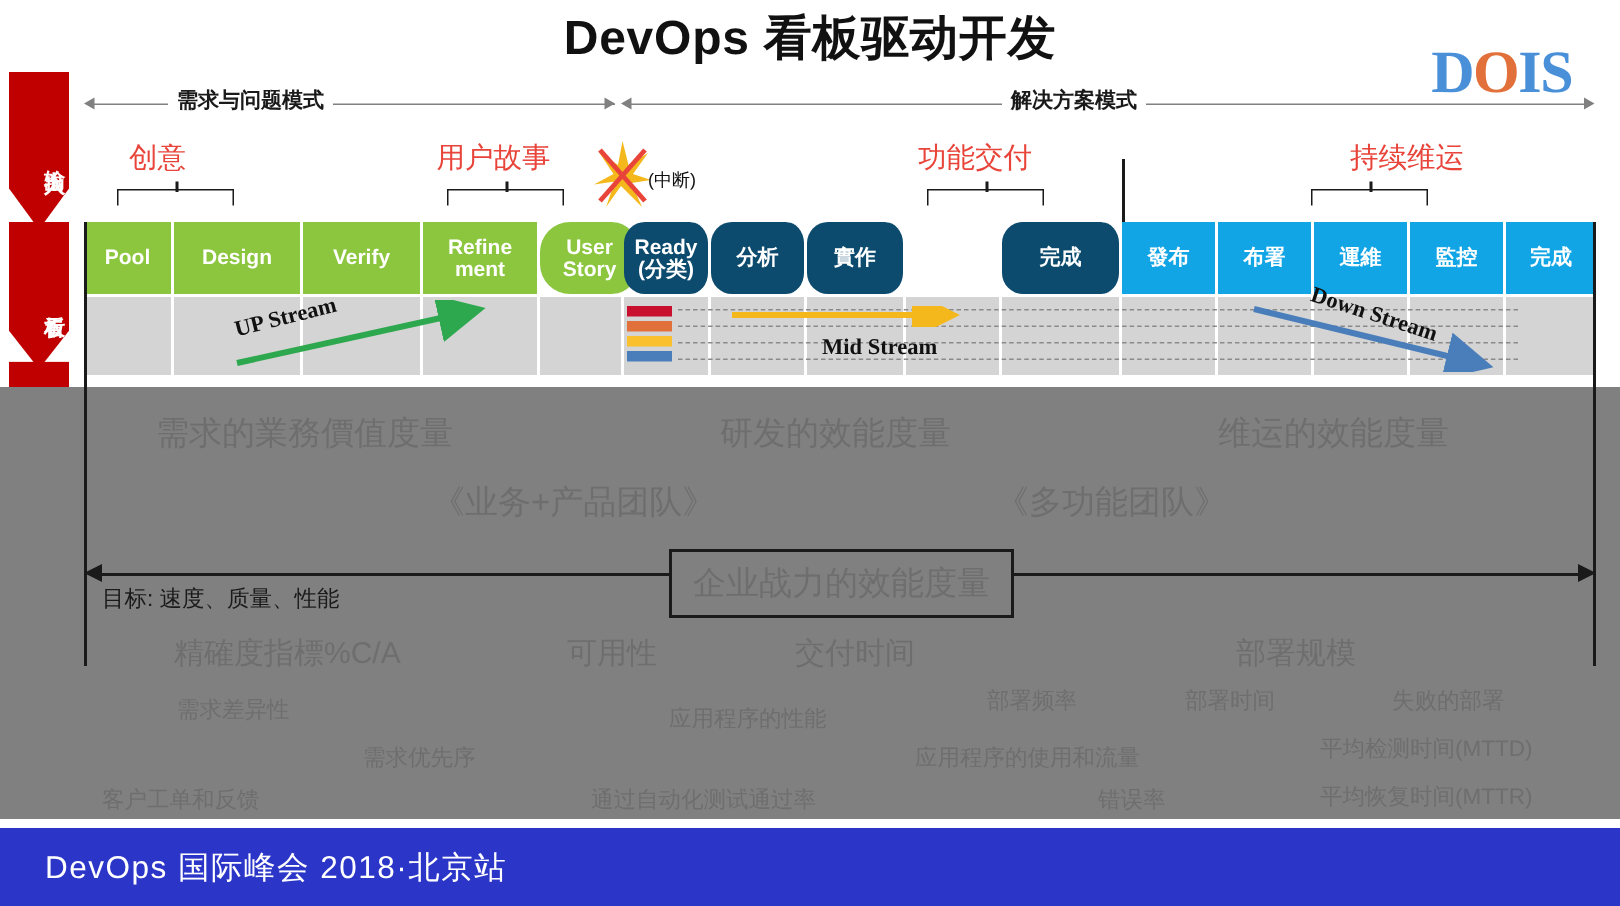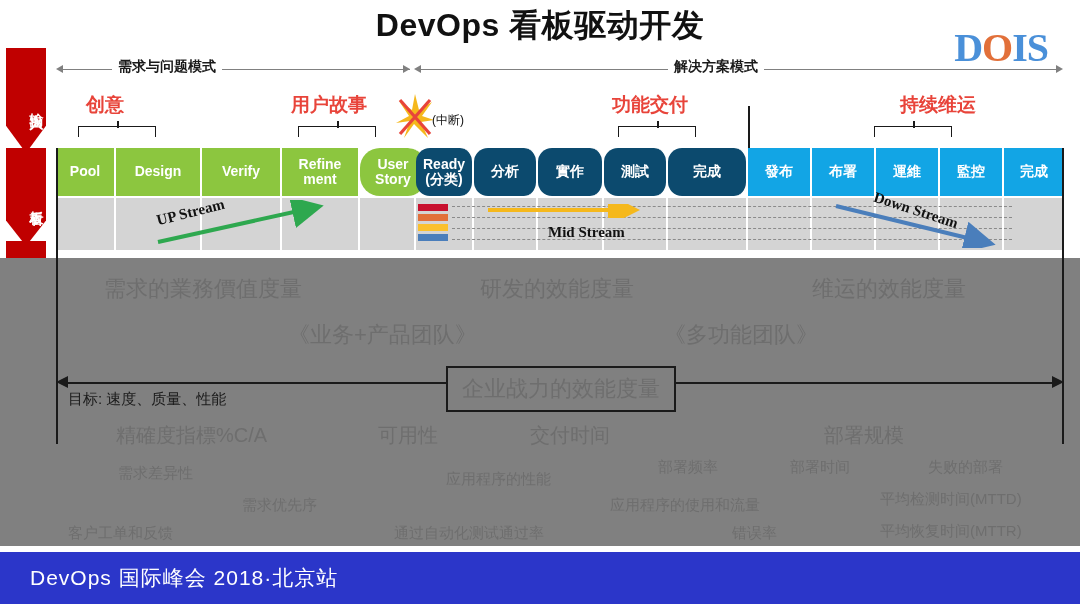--- a/index.html
+++ b/index.html
@@ -79,21 +79,21 @@
     width: 0; height: 0;
     border-top: 4px solid transparent;
     border-bottom: 4px solid transparent;
   }
   .ah-l { border-right: 7px solid #808080; }
   .ah-r { border-left: 7px solid #808080; }
 
   
   .stage-cap {
     position: absolute;
-    font-size: 19px; font-weight: bold; color: #E8443A;
+    font-size: 19px; font-weight: normal; color: #E8443A;
     white-space: nowrap;
   }
   .interrupt-note {
     position: absolute;
     font-size: 12px; color: #111111; white-space: nowrap;
   }
   .bracket {
     position: absolute;
     height: 11px;
     border: 1.6px solid #1a1a1a;
@@ -276,23 +276,20 @@
       <div><span>User</span><span class="sub">Story</span></div>
     </div>
     <div class="kcol orange" style="left:360px; width:58px;">
       <div><span>Ready</span><span class="sub">(分类)</span></div>
     </div>
     <div class="kcol orange" style="left:418px; width:64px;">
         <span>分析</span>
       </div>
     <div class="kcol orange" style="left:482px; width:66px;">
         <span>實作</span>
-      </div>
-    <div class="kcol orange" style="left:548px; width:64px;">
-        <span>測試</span>
       </div>
     <div class="kcol orange" style="left:612px; width:80px;">
         <span>完成</span>
       </div>
     <div class="kcol blue" style="left:692px; width:64px;">
         <span>發布</span>
       </div>
     <div class="kcol blue" style="left:756px; width:64px;">
         <span>布署</span>
       </div>

